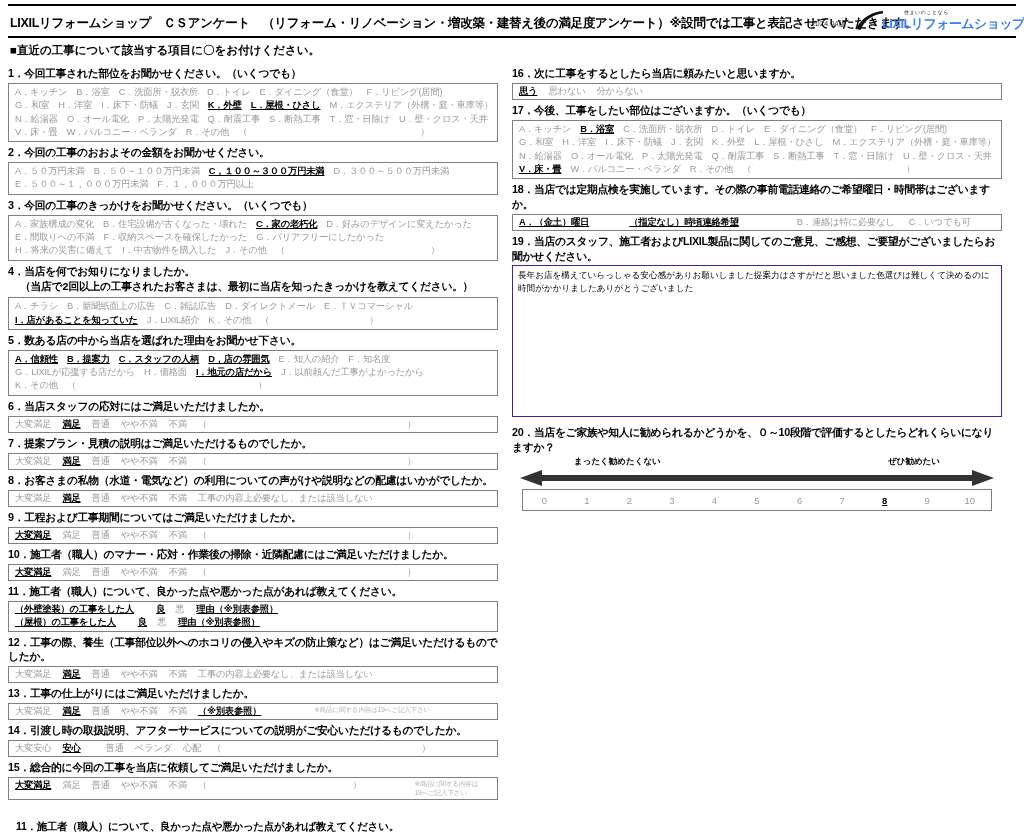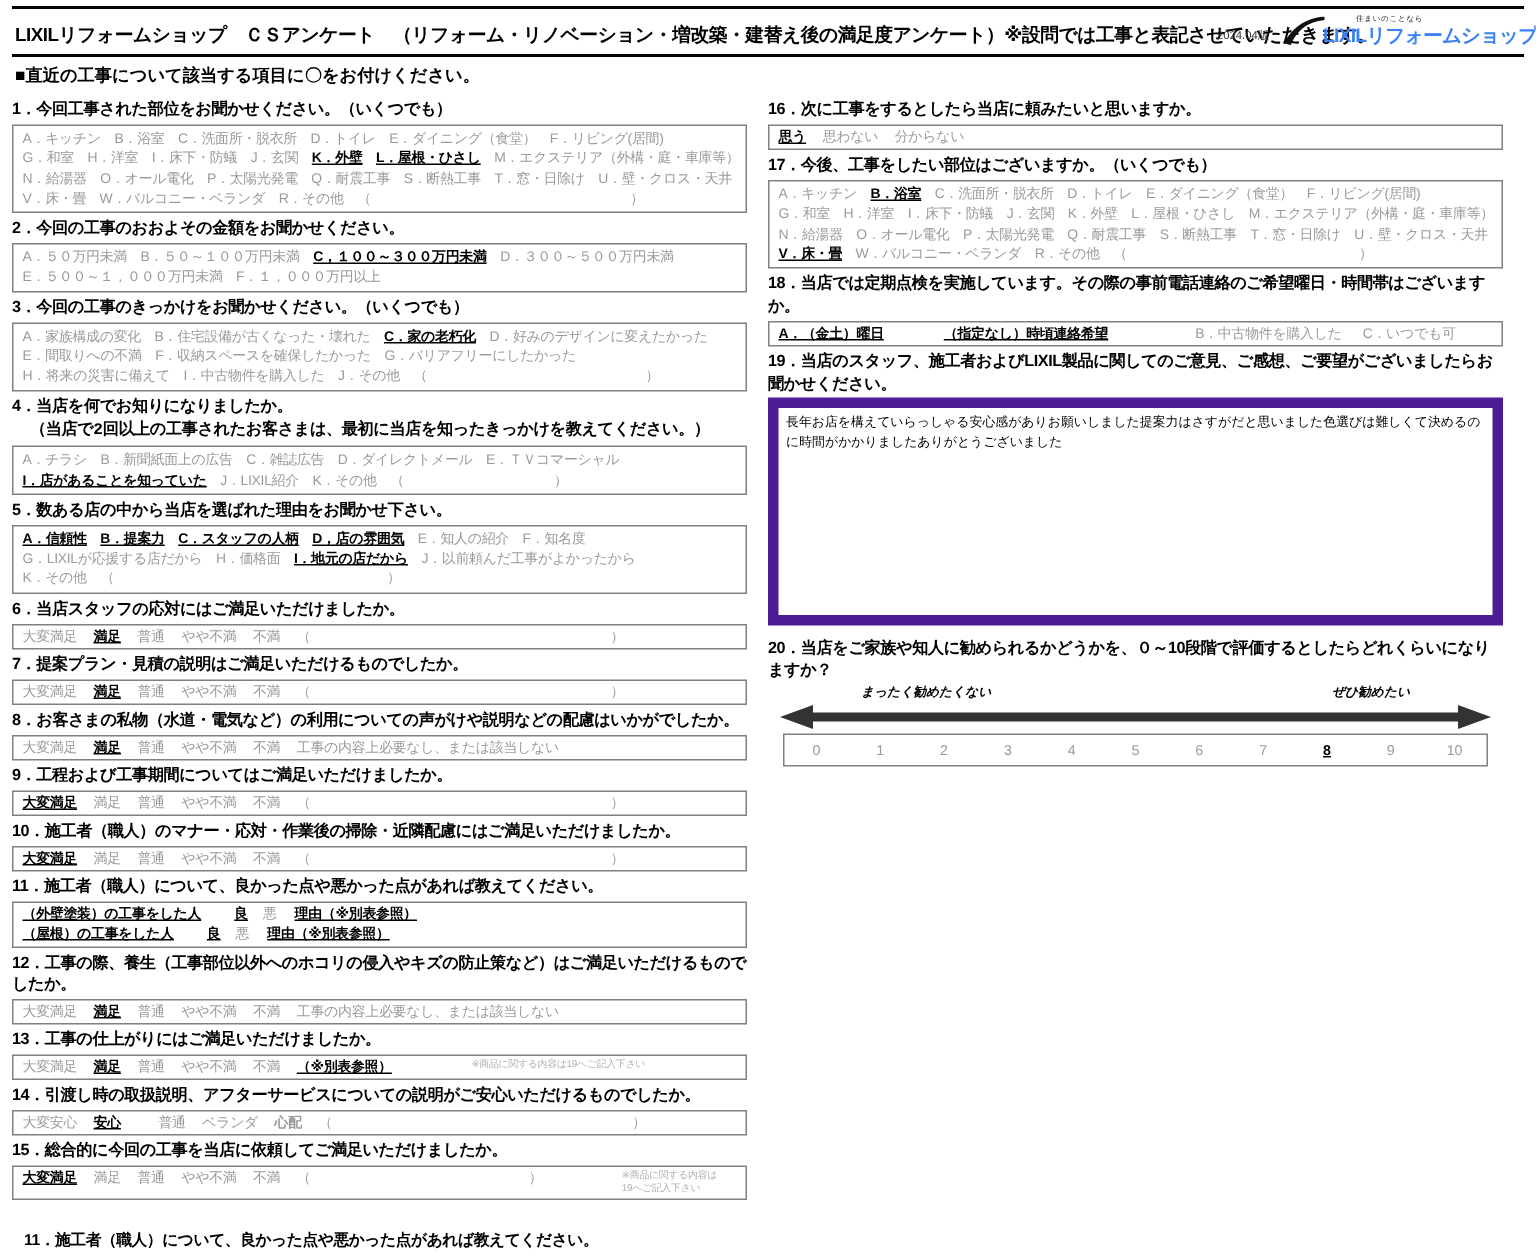--- a/index.html
+++ b/index.html
@@ -54,32 +54,32 @@
 
   .scalebox{display:flex;align-items:flex-start;}
   .scalebox span{margin-right:11px;}
 
   
   .q11row{white-space:nowrap;font-size:9.3px;color:#9a9a9a;}
   .u{text-decoration:underline;color:#000;font-weight:bold;}
 
   
   .freebox{
-    border:7px solid #4c1d95;
+    border:1px solid #4c1d95;
     height:152px;
     padding:3px 5px;
     font-size:8.6px;
     line-height:1.5;
     color:#000;
     box-sizing:border-box;
   }
 
   
   .nps{margin-top:8px;position:relative;height:62px;}
-  .nps-ends{position:relative;height:13px;font-style:italic;}
+  .nps-ends{position:relative;height:13px;}
   .nps-end-l{position:absolute;left:62px;top:0;font-size:8.5px;font-weight:bold;}
   .nps-end-r{position:absolute;right:62px;top:0;font-size:8.5px;font-weight:bold;}
   .arrow{position:relative;height:16px;margin:1px 0 3px 0;}
   .arrow svg{display:block;}
   .nps-scale{
     border:1px solid #808080;display:flex;margin:0 10px 0 10px;height:20px;align-items:center;
   }
   .nps-scale div{flex:1;text-align:center;font-size:9.5px;color:#9a9a9a;}
   .nps-scale div.sel{color:#000;font-weight:bold;text-decoration:underline;}
 
@@ -264,21 +264,21 @@
       </div>
 
       <div class="q">
         <div class="q-label">14．引渡し時の取扱説明、アフターサービスについての説明がご安心いただけるものでしたか。</div>
         <div class="box tight">
             <div class="scalebox">
               <span class="opt" style="margin-right: 11px;">大変安心</span>
               <span class="opt sel" style="margin-right: 25px;">安心</span>
               <span class="opt" style="margin-right: 11px;">普通</span>
               <span class="opt" style="margin-right: 11px;">ベランダ</span>
-              <span class="opt" style="margin-right: 11px; font-weight: bold;">心配</span>
+              <span class="opt" style="margin-right: 11px;">心配</span>
               <span class="opt" style="margin-right: 11px;">（　　　　　　　　　　　　　　　　　　　　　　）</span>
             </div>
           </div>
       </div>
 
       <div class="q">
         <div class="q-label">15．総合的に今回の工事を当店に依頼してご満足いただけましたか。</div>
         <div class="box tight">
             <div class="scalebox">
               <span class="opt sel" style="margin-right: 11px;">大変満足</span>
@@ -316,21 +316,21 @@
             <div><span class="opt sel">V．床・畳</span><span class="gap">&nbsp;</span><span class="opt">W．バルコニー・ベランダ</span><span class="gap">&nbsp;</span><span class="opt">R．その他　（　　　　　　　　　　　　　　　　　）</span></div>
           </div>
       </div>
 
       <div class="q">
         <div class="q-label">18．当店では定期点検を実施しています。その際の事前電話連絡のご希望曜日・時間帯はございますか。</div>
         <div class="box tight">
             <div class="scalebox">
               <span class="opt sel" style="margin-right: 40px;">A．（金土）曜日</span>
               <span class="opt sel" style="margin-right: 58px;">（指定なし）時頃連絡希望</span>
-              <span class="opt" style="margin-right: 14px;">B．中古物件を購入した</span>
+              <span class="opt" style="margin-right: 14px;">B．連絡は特に必要なし</span>
               <span class="opt" style="margin-right: 14px;">C．いつでも可</span>
             </div>
           </div>
       </div>
 
       <div class="q">
         <div class="q-label">19．当店のスタッフ、施工者およびLIXIL製品に関してのご意見、ご感想、ご要望がございましたらお聞かせください。</div>
         <div class="freebox">長年お店を構えていらっしゃる安心感がありお願いしました提案力はさすがだと思いました色選びは難しくて決めるのに時間がかかりましたありがとうございました</div>
       </div>
 

